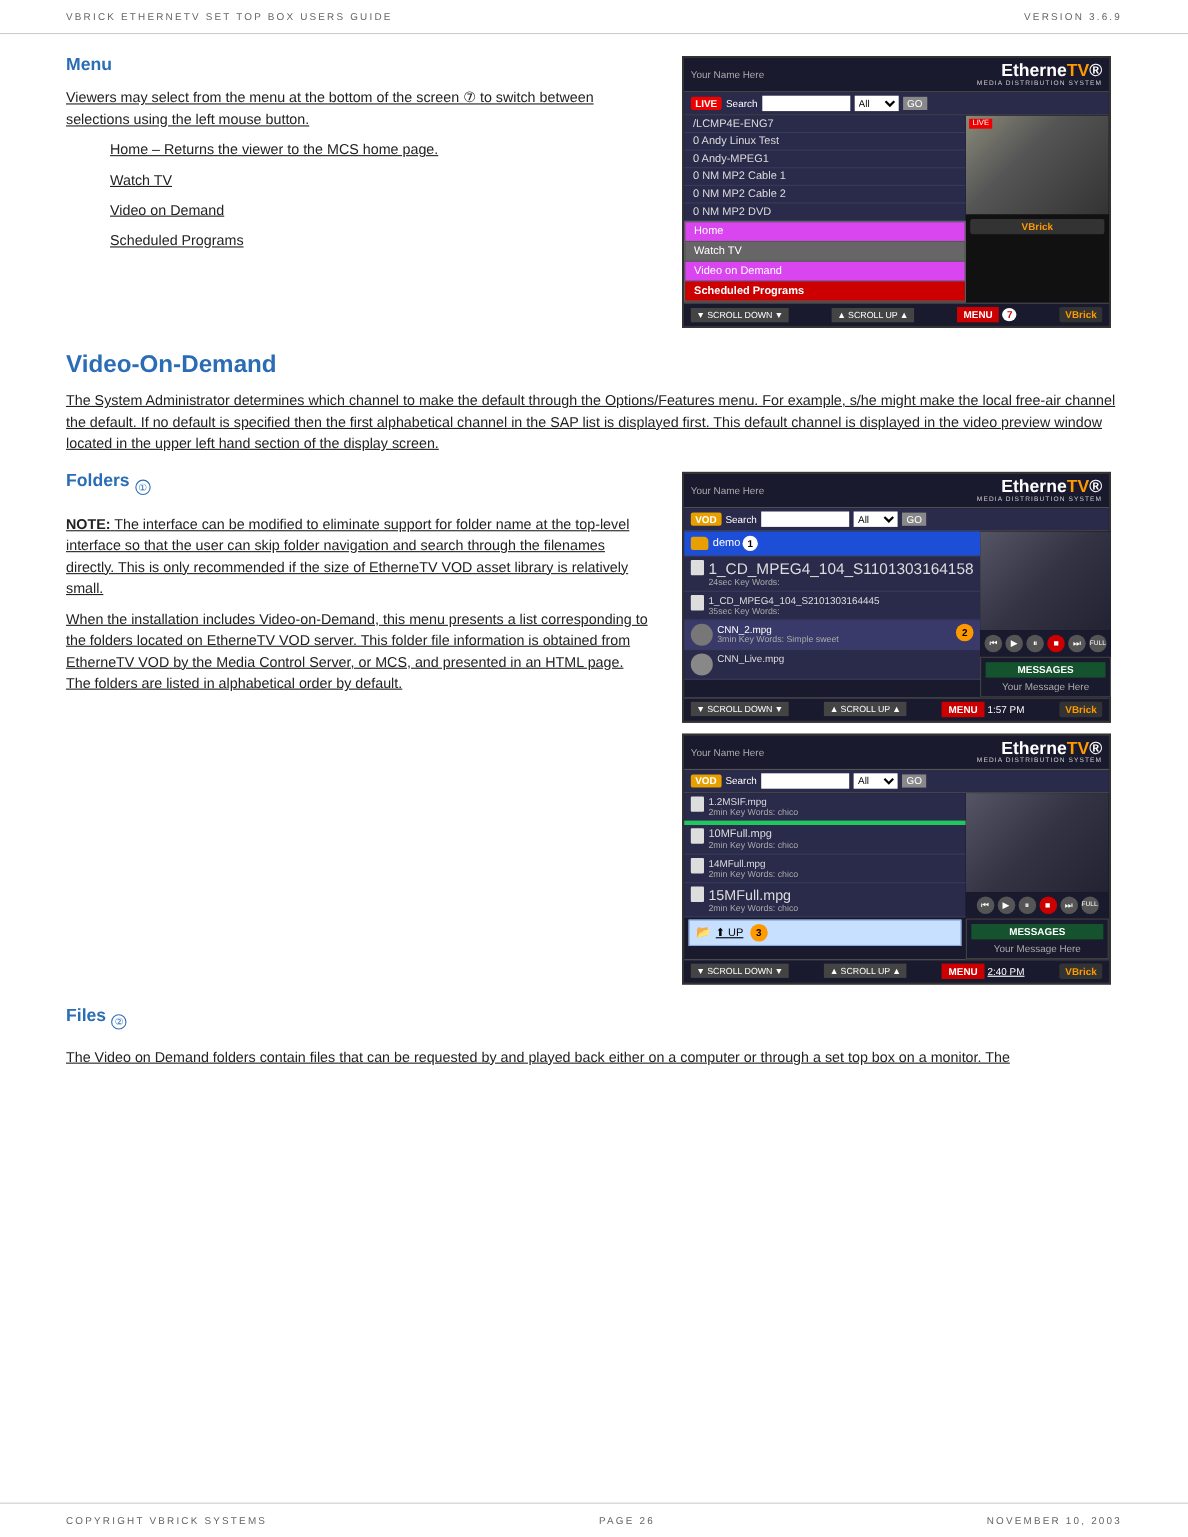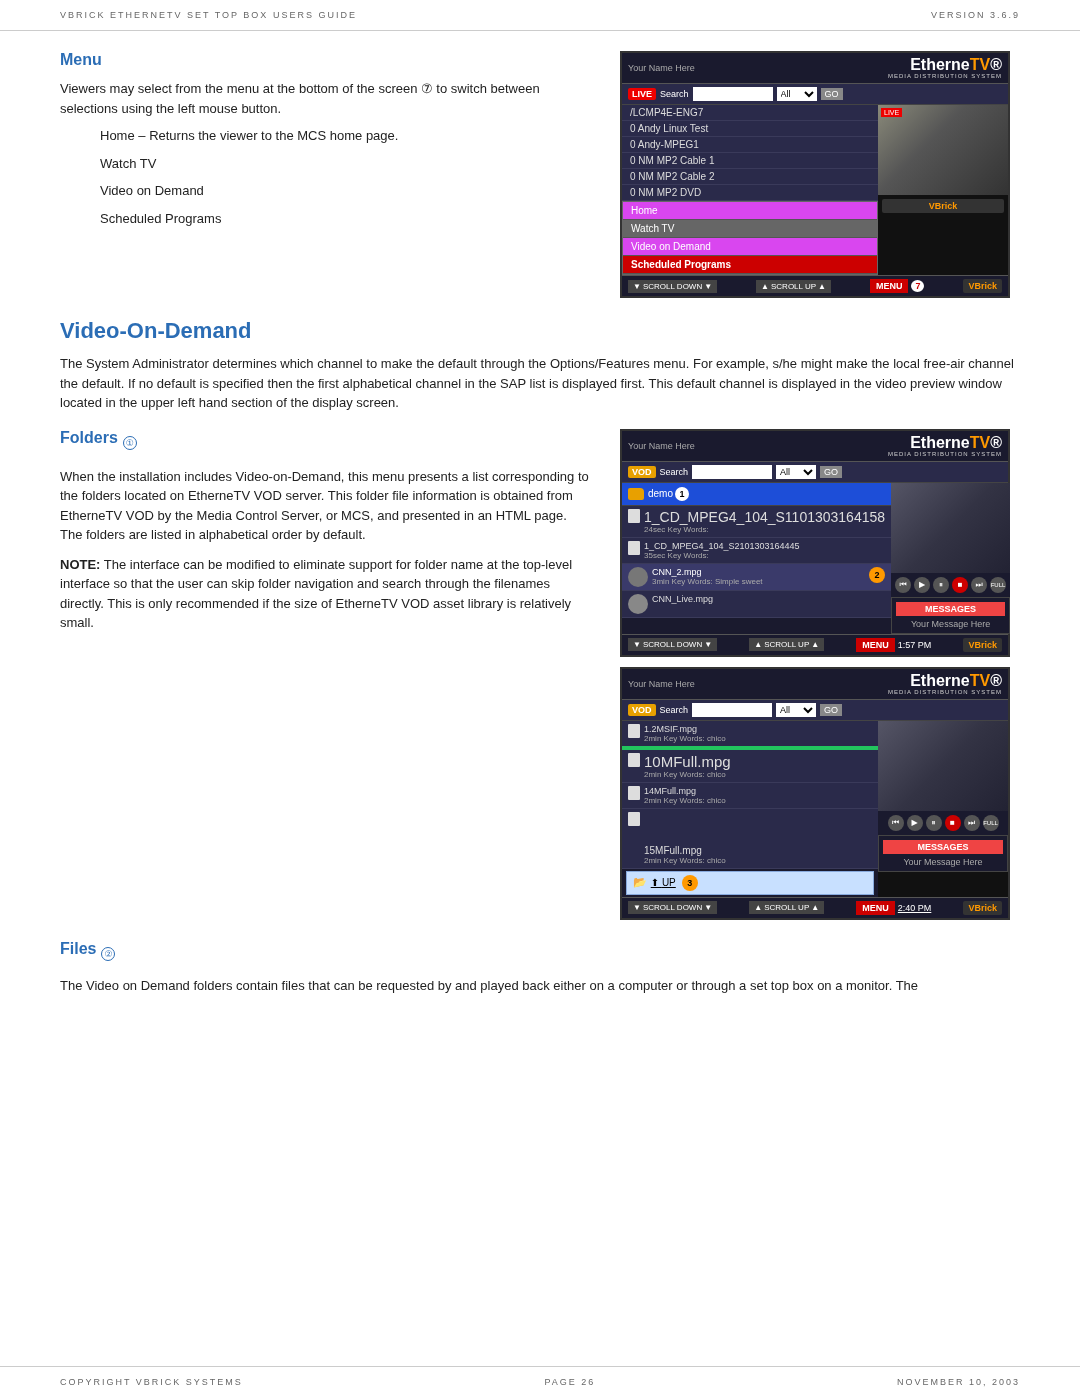--- a/index.html
+++ b/index.html
@@ -64,20 +64,21 @@
     .text-col {
       flex: 1;
     }
     .image-col {
       flex: 0 0 400px;
     }
     p {
       margin-bottom: 8px;
       line-height: 1.5;
       font-size: 13px;
+      text-decoration: underline;
     }
     .indent {
       margin-left: 40px;
       margin-bottom: 4px;
     }
     .note-bold {
       font-weight: bold;
     }
     
     .etv-box {
@@ -246,21 +247,21 @@
       border-radius: 50%;
       display: inline-block;
     }
     .etv-messages-box {
       background: #1a1a2e;
       border: 1px solid #444;
       padding: 4px;
       text-align: center;
     }
     .etv-messages-title {
-      background: #ef4444;
+      background: #14532d;
       color: #fff;
       font-size: 9px;
       font-weight: bold;
       padding: 2px;
       margin-bottom: 3px;
     }
     .etv-messages-content {
       font-size: 9px;
       color: #aaa;
     }
@@ -478,25 +479,25 @@
     <div class="big-section-title">Video-On-Demand</div>
     <p>The System Administrator determines which channel to make the default through the Options/Features menu. For example, s/he might make the local free-air channel the default. If no default is specified then the first alphabetical channel in the SAP list is displayed first. This default channel is displayed in the video preview window located in the upper left hand section of the display screen.</p>
   </div>
 
   <div class="two-col">
     <div class="text-col">
       <div class="section-with-circle" style="margin-bottom:10px;">
         <span class="section-title">Folders</span>
         <span class="circle-num">①</span>
       </div>
-      <p>When the installation includes Video-on-Demand, this menu presents a list corresponding to the folders located on EtherneTV VOD server. This folder file information is obtained from EtherneTV VOD by the Media Control Server, or MCS, and presented in an HTML page. The folders are listed in alphabetical order by default.</p>
       <p style="margin-top:10px;">
         <span class="note-bold">NOTE:</span>
         <span>The interface can be modified to eliminate support for folder name at the top-level interface so that the user can skip folder navigation and search through the filenames directly. This is only recommended if the size of EtherneTV VOD asset library is relatively small.</span>
       </p>
+      <p>When the installation includes Video-on-Demand, this menu presents a list corresponding to the folders located on EtherneTV VOD server. This folder file information is obtained from EtherneTV VOD by the Media Control Server, or MCS, and presented in an HTML page. The folders are listed in alphabetical order by default.</p>
     </div>
 
     <div class="image-col">
       <div class="etv-box" style="margin-bottom:10px;">
         <div class="etv-header">
           <div>
             <div style="font-size:9px;color:#aaa;">Your Name Here</div>
           </div>
           <div style="text-align:right;">
             <div style="font-size:16px;font-weight:bold;line-height:1;">
@@ -611,35 +612,35 @@
               <div style="display:flex;align-items:flex-start;padding:3px 6px;border-bottom:4px solid #22c55e;">
                 <span class="file-icon"></span>
                 <div>
                   <div style="color:#ddd;font-size:9px;">1.2MSIF.mpg</div>
                   <div style="color:#aaa;font-size:8px;">2min  Key Words: chico</div>
                 </div>
               </div>
               <div style="display:flex;align-items:flex-start;padding:3px 6px;border-bottom:1px solid #3a3a5a;">
                 <span class="file-icon"></span>
                 <div>
-                  <div style="color:#ddd;font-size:15px;">10MFull.mpg</div>
+                  <div style="color:#ddd;font-size:10px;">10MFull.mpg</div>
                   <div style="color:#aaa;font-size:8px;">2min  Key Words: chico</div>
                 </div>
               </div>
               <div style="display:flex;align-items:flex-start;padding:3px 6px;border-bottom:1px solid #3a3a5a;">
                 <span class="file-icon"></span>
                 <div>
                   <div style="color:#ddd;font-size:9px;">14MFull.mpg</div>
                   <div style="color:#aaa;font-size:8px;">2min  Key Words: chico</div>
                 </div>
               </div>
               <div style="display:flex;align-items:flex-start;padding:3px 6px;border-bottom:1px solid #3a3a5a;">
                 <span class="file-icon"></span>
                 <div>
-                  <div style="color:#ddd;font-size:10px;margin-top:33px;">15MFull.mpg</div>
+                  <div style="color:#ddd;font-size:13px;">15MFull.mpg</div>
                   <div style="color:#aaa;font-size:8px;">2min  Key Words: chico</div>
                 </div>
               </div>
             </div>
 
             <div class="up-folder-row">
               <span class="up-folder-icon">📂</span>
               <span class="up-text">⬆ <span>UP</span></span>
               <span class="badge-circle" style="margin-left:6px;">3</span>
             </div>

